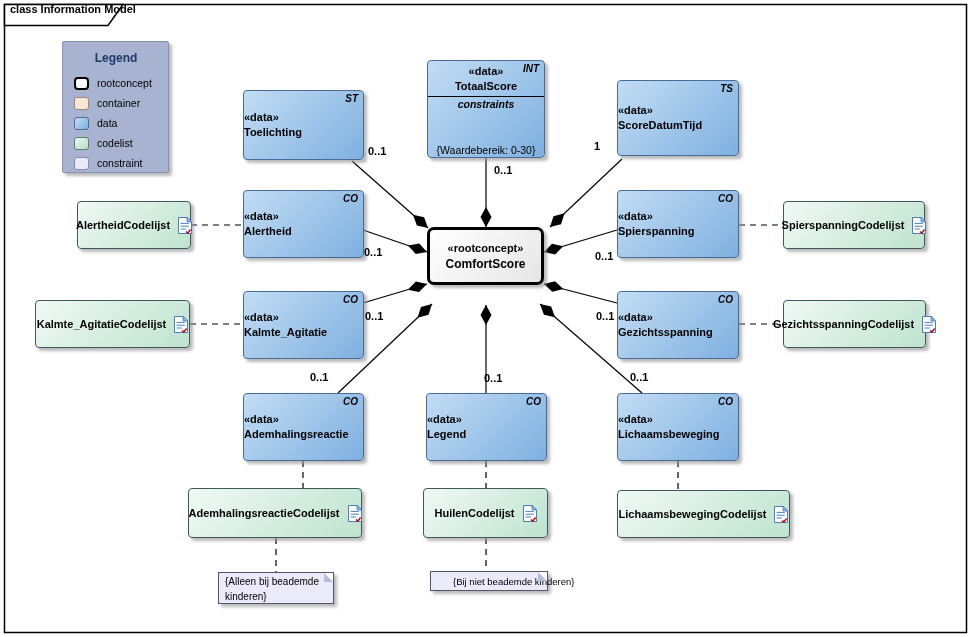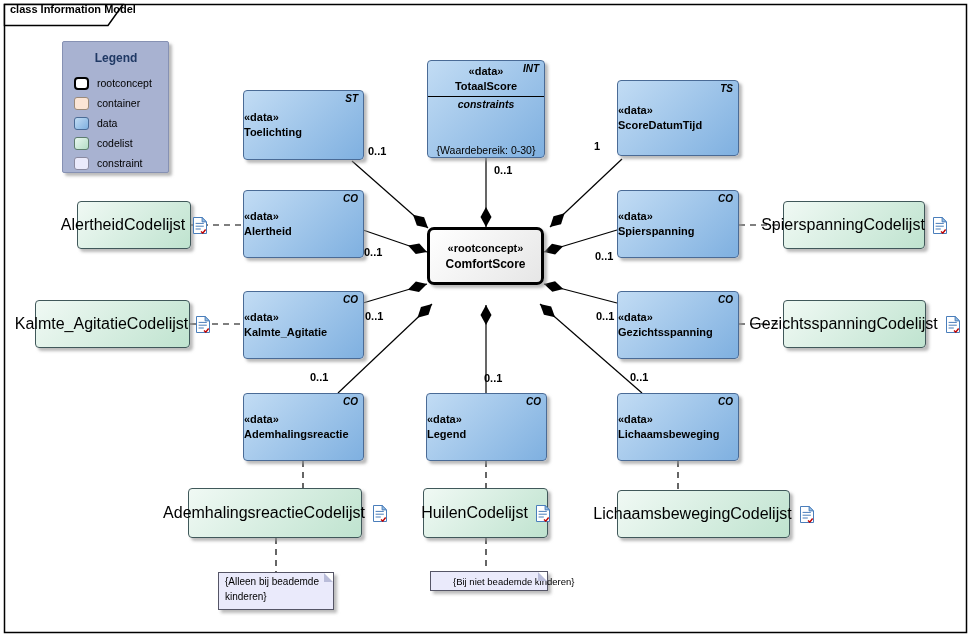--- a/index.html
+++ b/index.html
@@ -32,21 +32,21 @@
     background:linear-gradient(135deg, var(--root-top), var(--root-bottom));
     border:3px solid var(--root-border); border-radius:7px;
     display:flex; flex-direction:column; align-items:center; justify-content:center;
   }
   .root .stereo, .root .ename { line-height:16px; }
   .codelist {
     background:linear-gradient(135deg, var(--codelist-top), var(--codelist-bottom));
     border:1.5px solid var(--codelist-border); border-radius:4px;
     display:flex; align-items:center; justify-content:center; gap:8px;
   }
-  .cl-label { font-size:16px; font-weight:normal; color:#000; }
+  .cl-label { font-size:11px; font-weight:bold; color:#000; }
   .note {
     position:absolute; z-index:1; box-sizing:border-box;
     background:var(--note-fill); border:1px solid var(--note-border);
     font-size:10px; color:#000; padding:2px 6px; line-height:1.45;
   }
   .note .fold {
     content:""; position:absolute; top:0; right:0; width:0; height:0;
     border-top:9px solid #ffffff; border-left:9px solid #b9bcd9;
   }
   .note.oneline { white-space:nowrap; font-size:9.5px; padding:3px 22px; }
@@ -282,21 +282,21 @@
     <svg class="doc-icon" width="14" height="17" viewBox="0 0 14 17">
       <path d="M0.5,0.5 h8.6 l4.4,4.4 v11.6 h-13 z" fill="#fff" stroke="#4a7ebb"></path>
       <path d="M9.1,0.5 l4.4,4.4 h-4.4 z" fill="#9dc3e6" stroke="#4a7ebb"></path>
       <line x1="2.6" y1="6.4" x2="10.8" y2="6.4" stroke="#4a7ebb"></line>
       <line x1="2.6" y1="9.2" x2="10.8" y2="9.2" stroke="#4a7ebb"></line>
       <line x1="2.6" y1="12" x2="7.8" y2="12" stroke="#4a7ebb"></line>
       <path d="M8,14.5 l1.8,1.6 2.8,-3.6" stroke="#c00000" stroke-width="1.4" fill="none"></path>
     </svg>
   </div>
 
-  <div class="note shadowed" style="left:218px;top:572px;width:116px;height:38px">
+  <div class="note shadowed" style="left:218px;top:572px;width:116px;height:32px">
     <span class="fold"></span>
     <span>{Alleen bij beademde kinderen}</span>
   </div>
   <div class="note oneline shadowed" style="left:430px;top:571px;width:118px;height:20px">
     <span class="fold"></span>
     <span>{Bij niet beademde kinderen}</span>
   </div>
 
   <div class="mult" style="left:368px;top:145px">0..1</div>
   <div class="mult" style="left:494px;top:164px">0..1</div>

